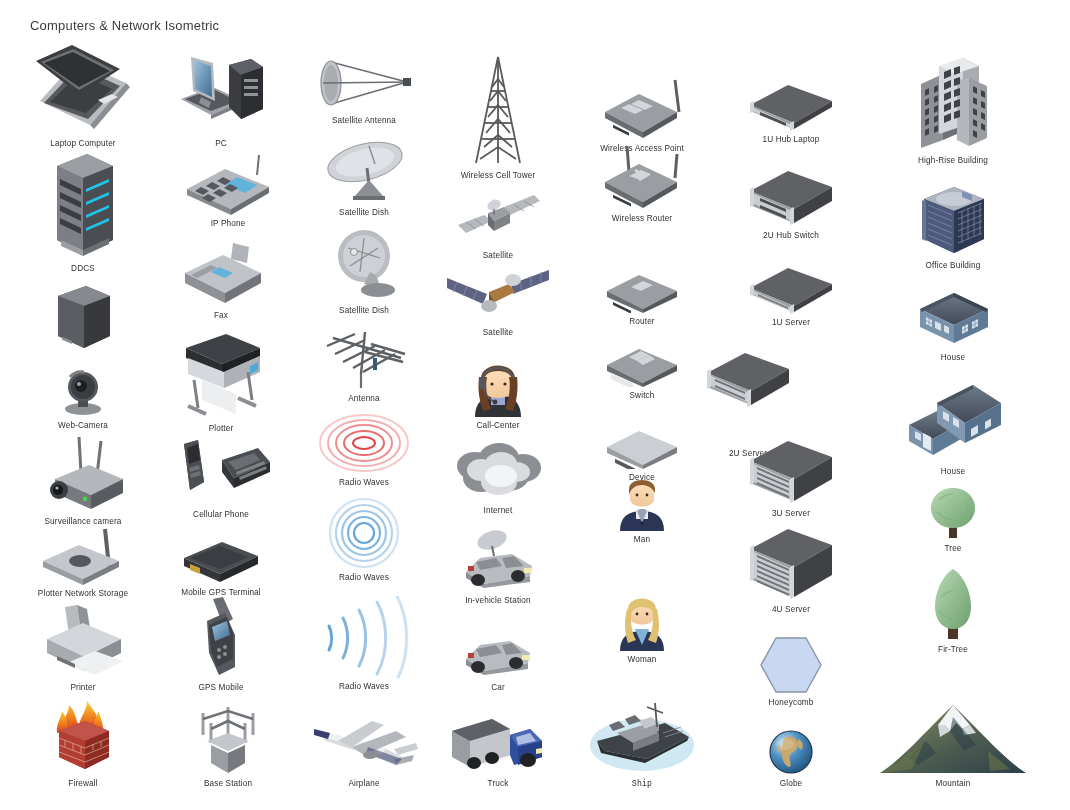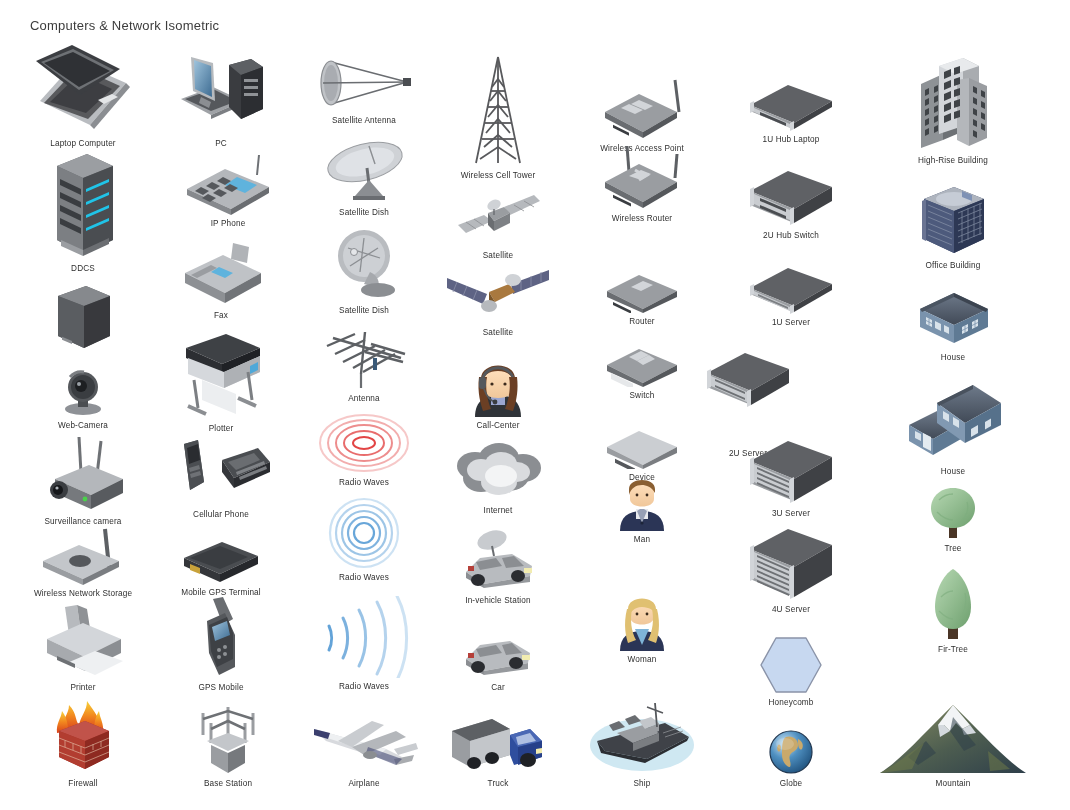--- a/index.html
+++ b/index.html
@@ -69,21 +69,21 @@
         </svg>
       </div>
       <div class="cap">Surveillance camera</div>
     </div>
     <div class="shape" style="left: 83px; top: 523px; width: 110px;">
       <div class="art" style="width: 96px; height: 62px;">
         <svg width="96" height="62">
           <use href="#s-wns" width="96" height="62"></use>
         </svg>
       </div>
-      <div class="cap">Wireless Network Storage</div>
+      <div class="cap">Plotter Network Storage</div>
     </div>
     <div class="shape" style="left: 83px; top: 603px; width: 110px;">
       <div class="art" style="width: 92px; height: 76px;">
         <svg width="92" height="76">
           <use href="#s-printer" width="92" height="76"></use>
         </svg>
       </div>
       <div class="cap">Printer</div>
     </div>
     <div class="shape" style="left: 83px; top: 697px; width: 110px;">
@@ -335,21 +335,21 @@
       <div class="cap">Man</div>
     </div>
     <div class="shape" style="left: 642px; top: 593px; width: 110px;">
       <div class="art" style="width: 48px; height: 58px;">
         <svg width="48" height="58">
           <use href="#s-woman" width="48" height="58"></use>
         </svg>
       </div>
       <div class="cap">Woman</div>
     </div>
-    <div class="shape" style="left: 642px; top: 697px; width: 110px;">
+    <div class="shape" style="left: 642px; top: 697px; width: 110px; font-family: Liberation Mono, monospace;">
       <div class="art" style="width: 110px; height: 78px;">
         <svg width="110" height="78">
           <use href="#s-ship" width="110" height="78"></use>
         </svg>
       </div>
       <div class="cap">Ship</div>
     </div>
     <div class="shape" style="left: 791px; top: 79px; width: 110px;">
       <div class="art" style="width: 94px; height: 52px;">
         <svg width="94" height="52">

